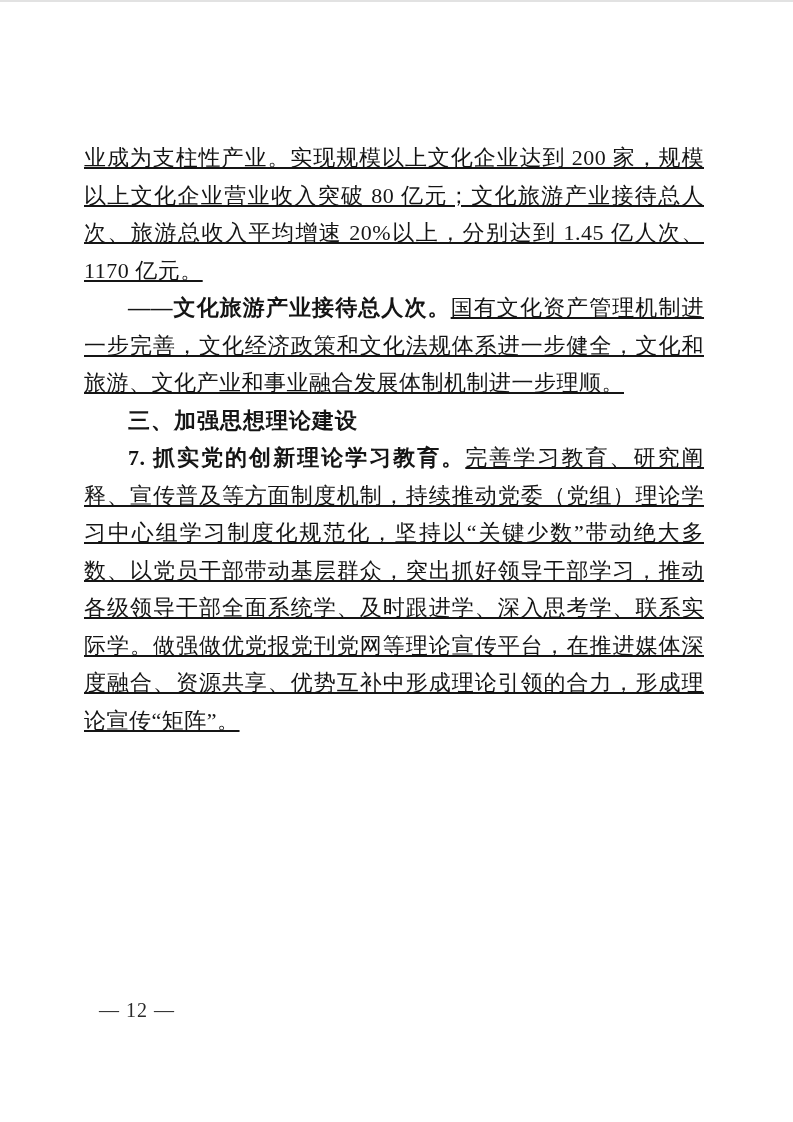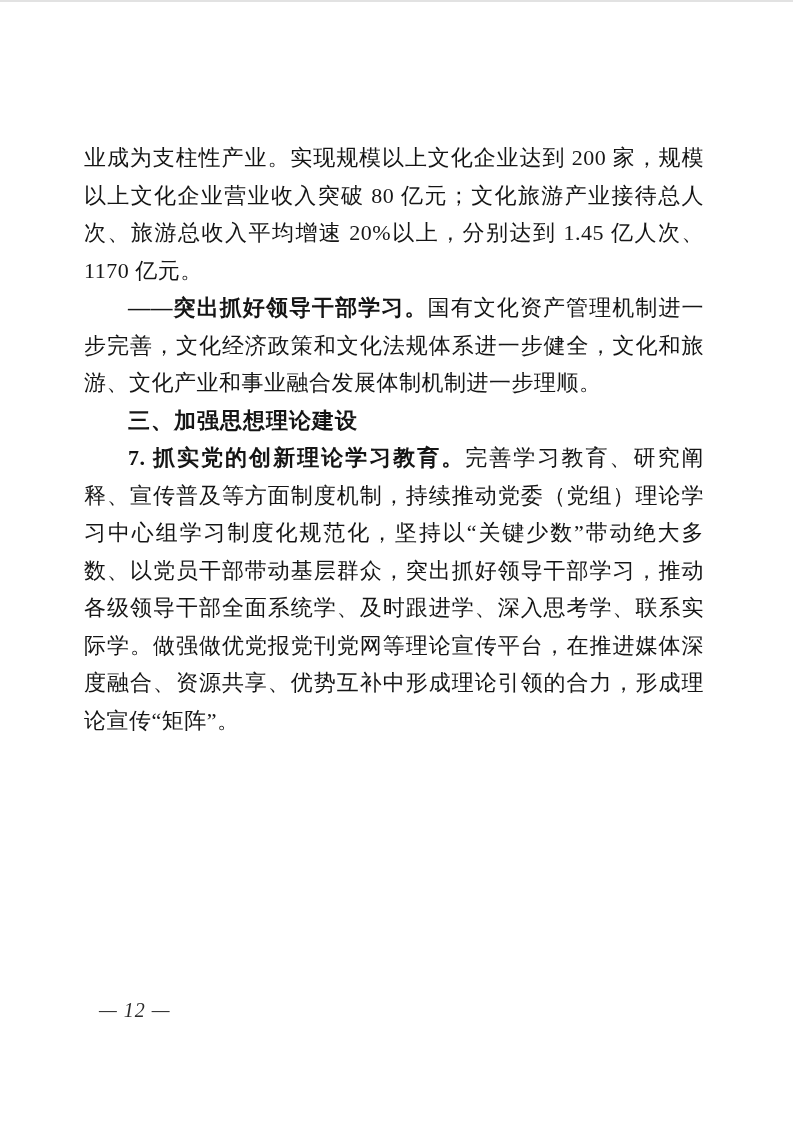--- a/index.html
+++ b/index.html
@@ -24,46 +24,45 @@
     left: 84px;
     top: 139px;
     width: 620px;
     font-size: 22px;
     line-height: 37.5px;
     text-align: justify;
     letter-spacing: 0.5px;
   }
   .content p { margin: 0; padding: 0; text-indent: 2em; }
   .content p.no-indent { text-indent: 0; }
-  .run-regular { font-weight: 400; }
+  .run-regular { font-weight: 400; text-decoration: underline; }
   .run-bold { font-weight: 700; }
   .block-heading1 {
     font-weight: 700;
     font-family: Liberation Serif, serif;
     letter-spacing: 1px;
   }
   .block-heading2 { font-weight: 700; }
   .footer {
     position: absolute;
     left: 99px;
     top: 999px;
     font-size: 20px;
     color: #2a2a2a;
     letter-spacing: 1px;
     font-family: "Liberation Serif", serif;
-    font-style: italic;
   }
 </style>
 </head>
 <body>
 
 <div class="page">
   <div class="page-top-edge"></div>
 
   <div class="content" id="doc-body">
       <p class="block-paragraph no-indent"><span class="run-regular">业成为支柱性产业。实现规模以上文化企业达到 200 家，规模以上文化企业营业收入突破 80 亿元；文化旅游产业接待总人次、旅游总收入平均增速 20%以上，分别达到 1.45 亿人次、1170 亿元。</span></p>
-      <p class="block-paragraph"><span class="run-bold">——突出抓好领导干部学习。</span><span class="run-regular">国有文化资产管理机制进一步完善，文化经济政策和文化法规体系进一步健全，文化和旅游、文化产业和事业融合发展体制机制进一步理顺。</span></p>
+      <p class="block-paragraph"><span class="run-bold">——文化旅游产业接待总人次。</span><span class="run-regular">国有文化资产管理机制进一步完善，文化经济政策和文化法规体系进一步健全，文化和旅游、文化产业和事业融合发展体制机制进一步理顺。</span></p>
       <p class="block-heading1"><span class="run-bold">三、加强思想理论建设</span></p>
       <p class="block-paragraph"><span class="run-bold">7. 抓实党的创新理论学习教育。</span><span class="run-regular">完善学习教育、研究阐释、宣传普及等方面制度机制，持续推动党委（党组）理论学习中心组学习制度化规范化，坚持以“关键少数”带动绝大多数、以党员干部带动基层群众，突出抓好领导干部学习，推动各级领导干部全面系统学、及时跟进学、深入思考学、联系实际学。做强做优党报党刊党网等理论宣传平台，在推进媒体深度融合、资源共享、优势互补中形成理论引领的合力，形成理论宣传“矩阵”。</span></p>
     </div>
 
   <div class="footer">— 12 —</div>
 </div>
 
 </body></html>

